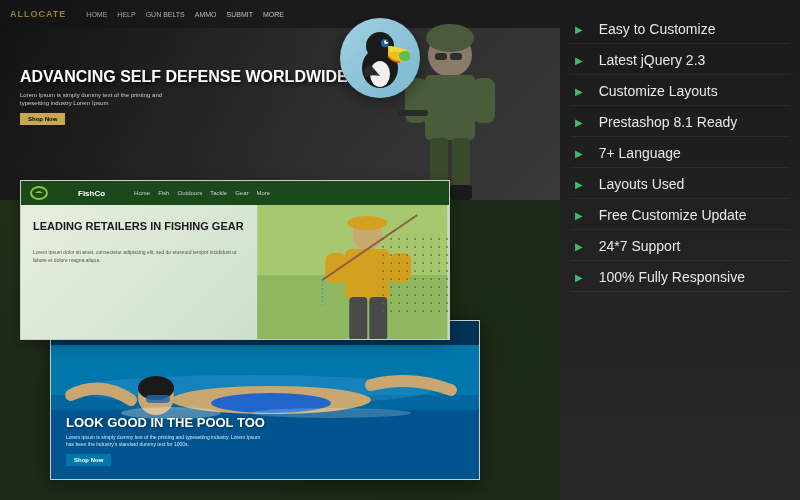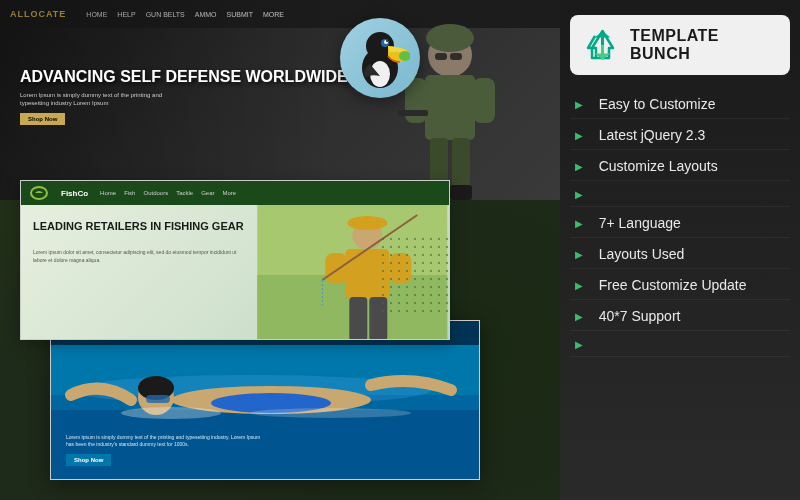--- a/index.html
+++ b/index.html
@@ -115,21 +115,21 @@
       overflow: hidden;
       z-index: 5;
     }
 
     .fishing-navbar {
       background: #1a4a1a;
       height: 24px;
       display: flex;
       align-items: center;
       padding: 0 8px;
-      gap: 12px;
+      gap: 29px;
     }
 
     .fishing-logo {
       color: #fff;
       font-size: 8px;
       font-weight: bold;
     }
 
     .fishing-nav-items {
       display: flex;
@@ -516,20 +516,21 @@
 
           <path d="M320 40 Q360 30 400 45" stroke="#c8a870" stroke-width="12" fill="none" stroke-linecap="round"></path>
           <path d="M80 55 Q50 35 20 50" stroke="#c8a870" stroke-width="12" fill="none" stroke-linecap="round"></path>
 
           <ellipse cx="220" cy="58" rx="60" ry="10" fill="#2266cc"></ellipse>
 
           <ellipse cx="120" cy="68" rx="50" ry="6" fill="rgba(255,255,255,0.3)"></ellipse>
           <ellipse cx="280" cy="68" rx="80" ry="5" fill="rgba(255,255,255,0.2)"></ellipse>
         </svg>
         <div class="swimming-title-area">
+          <div class="swimming-title">LOOK GOOD IN THE POOL TOO</div>
           <div class="swimming-desc">Lorem ipsum is simply dummy text of the printing and typesetting industry. Lorem Ipsum has been the industry's standard dummy text for 1000s.</div>
           <div class="swimming-btn">Shop Now</div>
         </div>
       </div>
     </div>
 
     <div class="toucan-logo">
       <div class="toucan-circle">
         <svg width="60" height="65" viewBox="0 0 60 65">
 
@@ -551,72 +552,55 @@
 
           <path d="M20 38 Q12 42 15 52 Q20 48 30 50" fill="#2a2a2a"></path>
         </svg>
       </div>
     </div>
 
   </div>
 
   <div class="right-section" style="position:relative;">
 
-    <div class="tb-logo-area">
-      <div class="tb-icon">
-        <svg viewBox="0 0 35 35">
-
-          <path d="M17.5 3 L28 20 L24 20 L24 30 L11 30 L11 20 L7 20 Z" fill="none" stroke="#00aa88" stroke-width="2.5" stroke-linejoin="round"></path>
-          <path d="M10 8 L3 20 L7 20 L7 30 L11 30" fill="none" stroke="#00aa88" stroke-width="2.5" stroke-linejoin="round"></path>
-
-          <g transform="translate(17.5,17.5)">
-
-            <path d="M-8,-8 L0,-14 L8,-8" fill="#00aa88"></path>
-            <path d="M0,-14 L0,0" stroke="#00aa88" stroke-width="3" fill="none"></path>
-
-            <path d="M8,8 L0,14 L-8,8" fill="#44cc88"></path>
-            <path d="M0,14 L0,0" stroke="#44cc88" stroke-width="3" fill="none"></path>
-          </g>
-        </svg>
-      </div>
-      <span class="tb-title">TEMPLATE BUNCH</span>
-    </div>
 
     <ul class="features-list">
       <li class="feature-item">
         <span class="feature-arrow">▶</span>
         <span class="feature-text">Easy to Customize</span>
       </li>
       <li class="feature-item">
         <span class="feature-arrow">▶</span>
         <span class="feature-text">Latest jQuery 2.3</span>
       </li>
       <li class="feature-item">
         <span class="feature-arrow">▶</span>
         <span class="feature-text">Customize Layouts</span>
       </li>
       <li class="feature-item">
         <span class="feature-arrow">▶</span>
+        <span class="feature-text">Prestashop 8.1 Ready</span>
       </li>
       <li class="feature-item">
         <span class="feature-arrow">▶</span>
         <span class="feature-text">7+ Language</span>
       </li>
       <li class="feature-item">
         <span class="feature-arrow">▶</span>
         <span class="feature-text">Layouts Used</span>
       </li>
       <li class="feature-item">
         <span class="feature-arrow">▶</span>
         <span class="feature-text">Free Customize Update</span>
       </li>
       <li class="feature-item">
         <span class="feature-arrow">▶</span>
-        <span class="feature-text">40*7 Support</span>
-      </li>
-      <li class="feature-item">
-        <span class="feature-arrow">▶</span>
+        <span class="feature-text">24*7 Support</span>
+      </li>
+      <li class="feature-item">
+        <span class="feature-arrow">▶</span>
+        <span class="feature-text">100% Fully Responsive</span>
       </li>
     </ul>
 
   </div>
 
 </div>
 
 </body></html>

